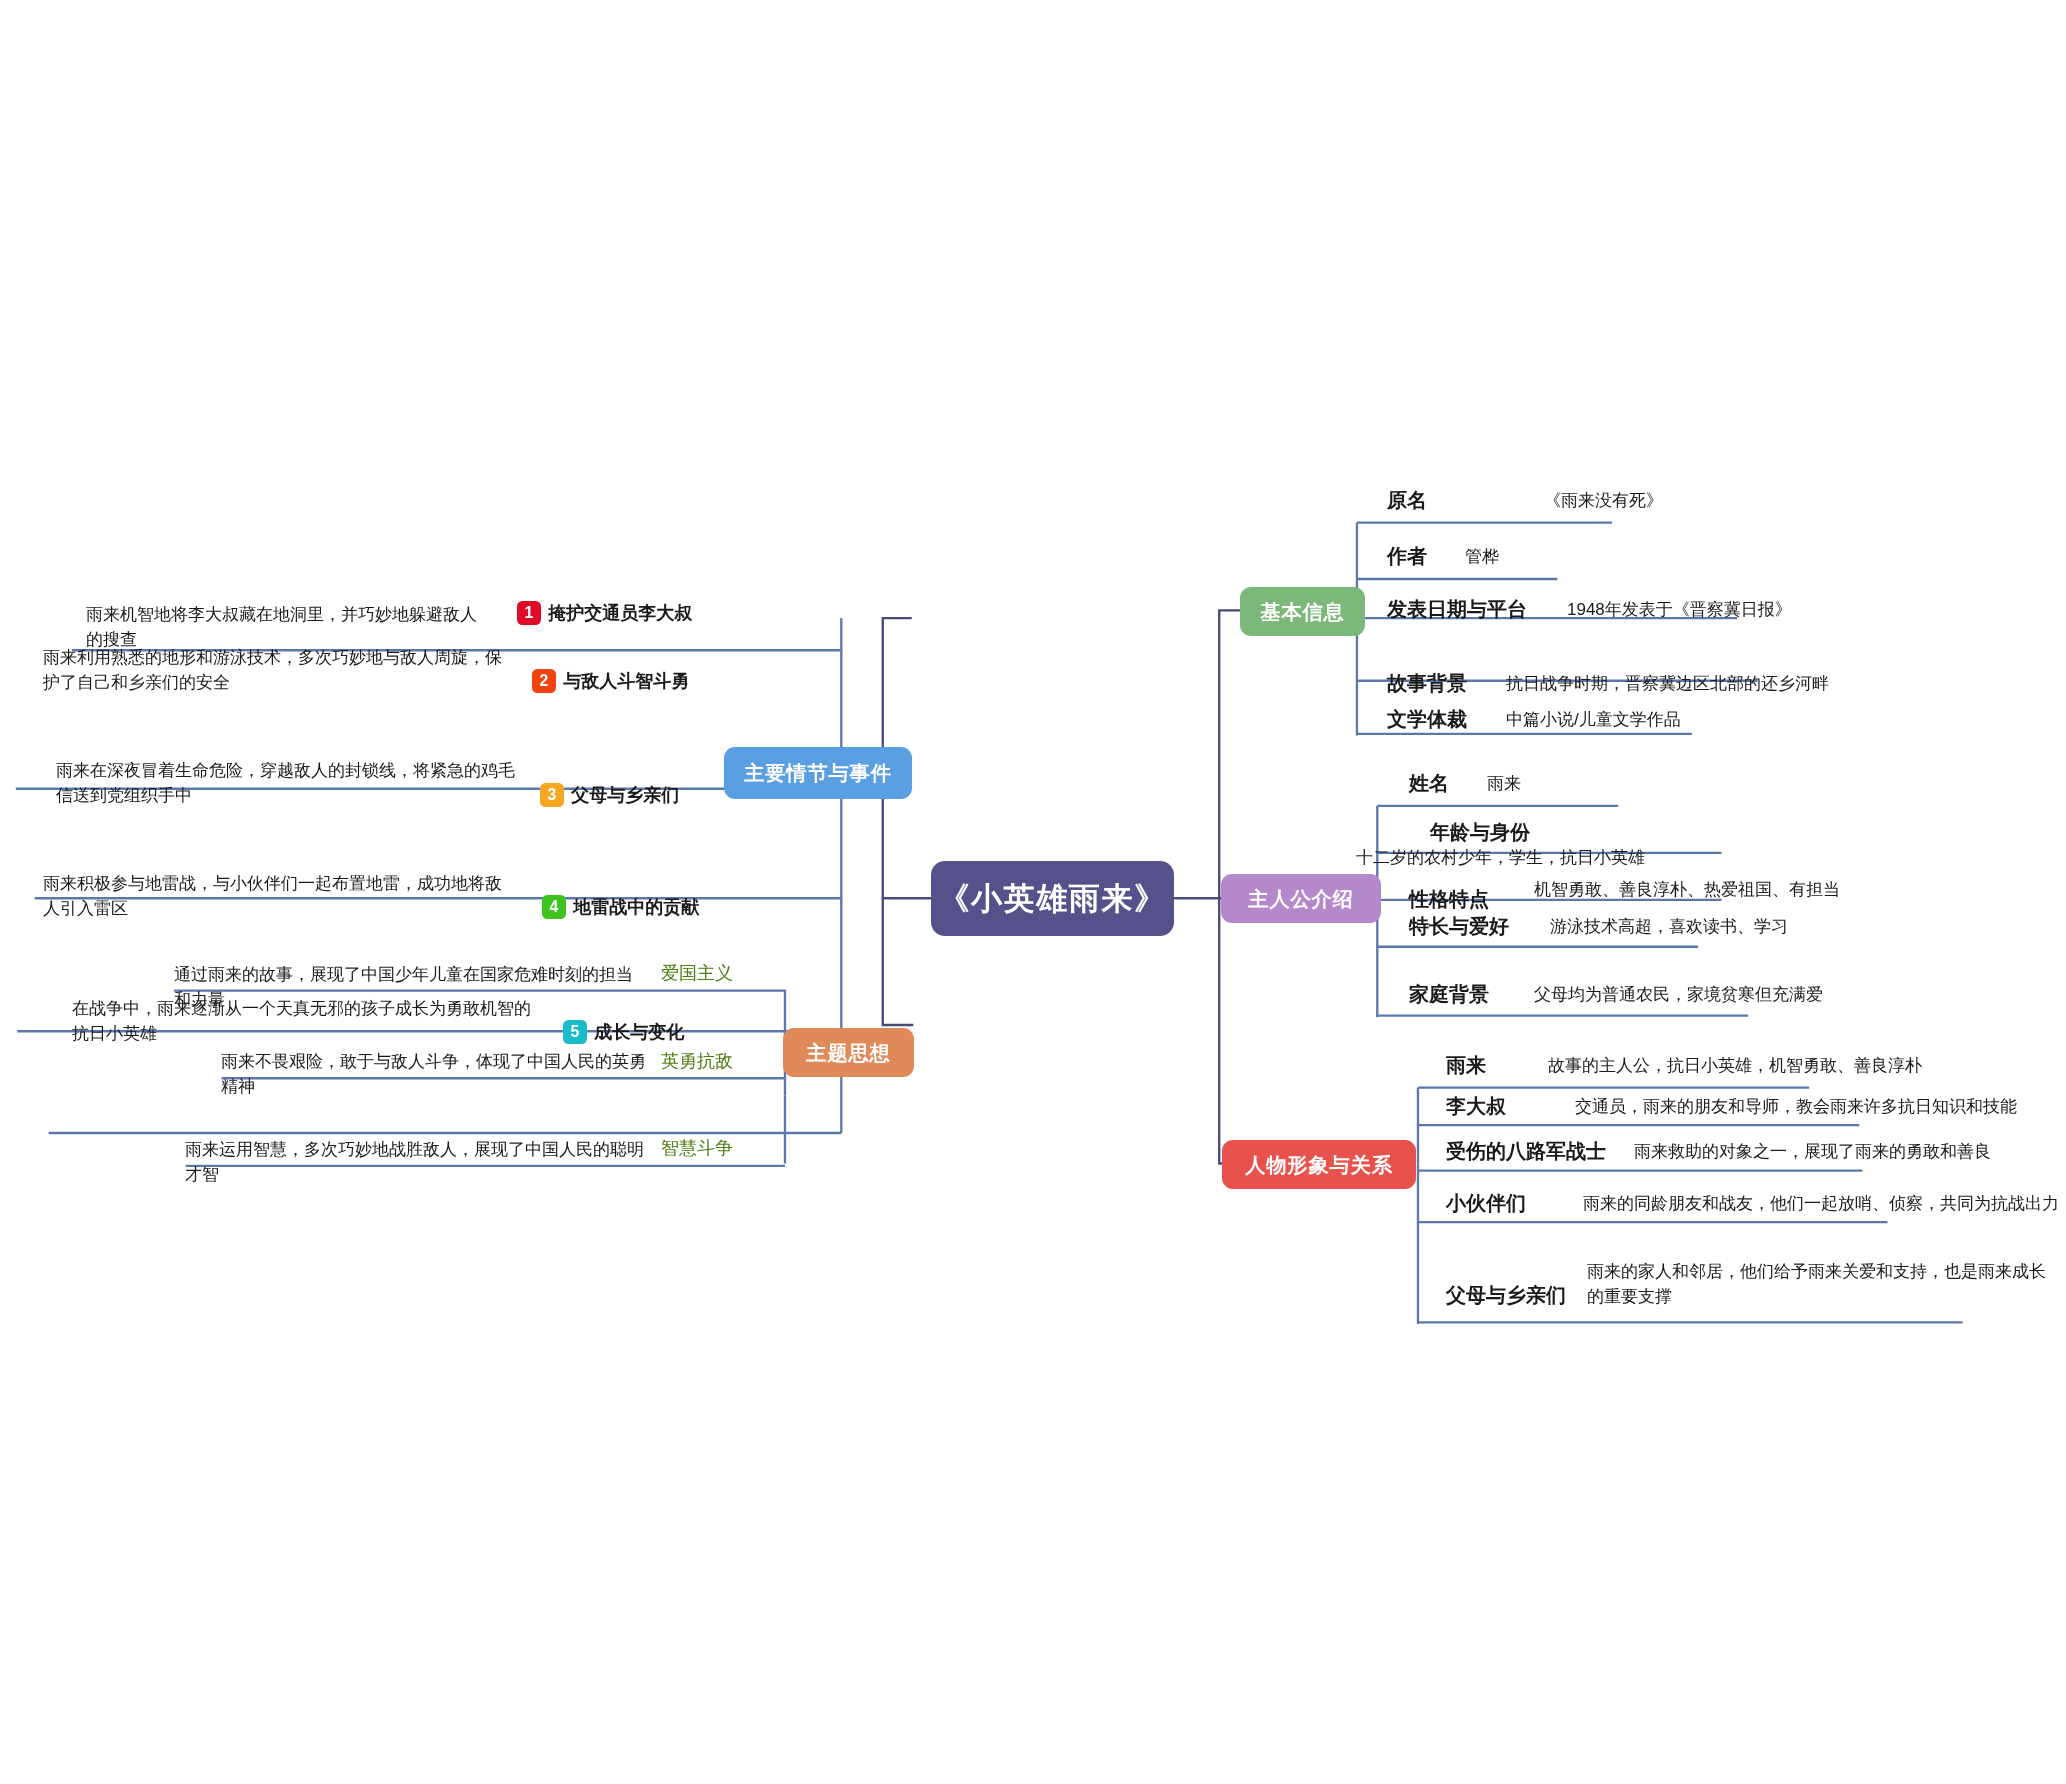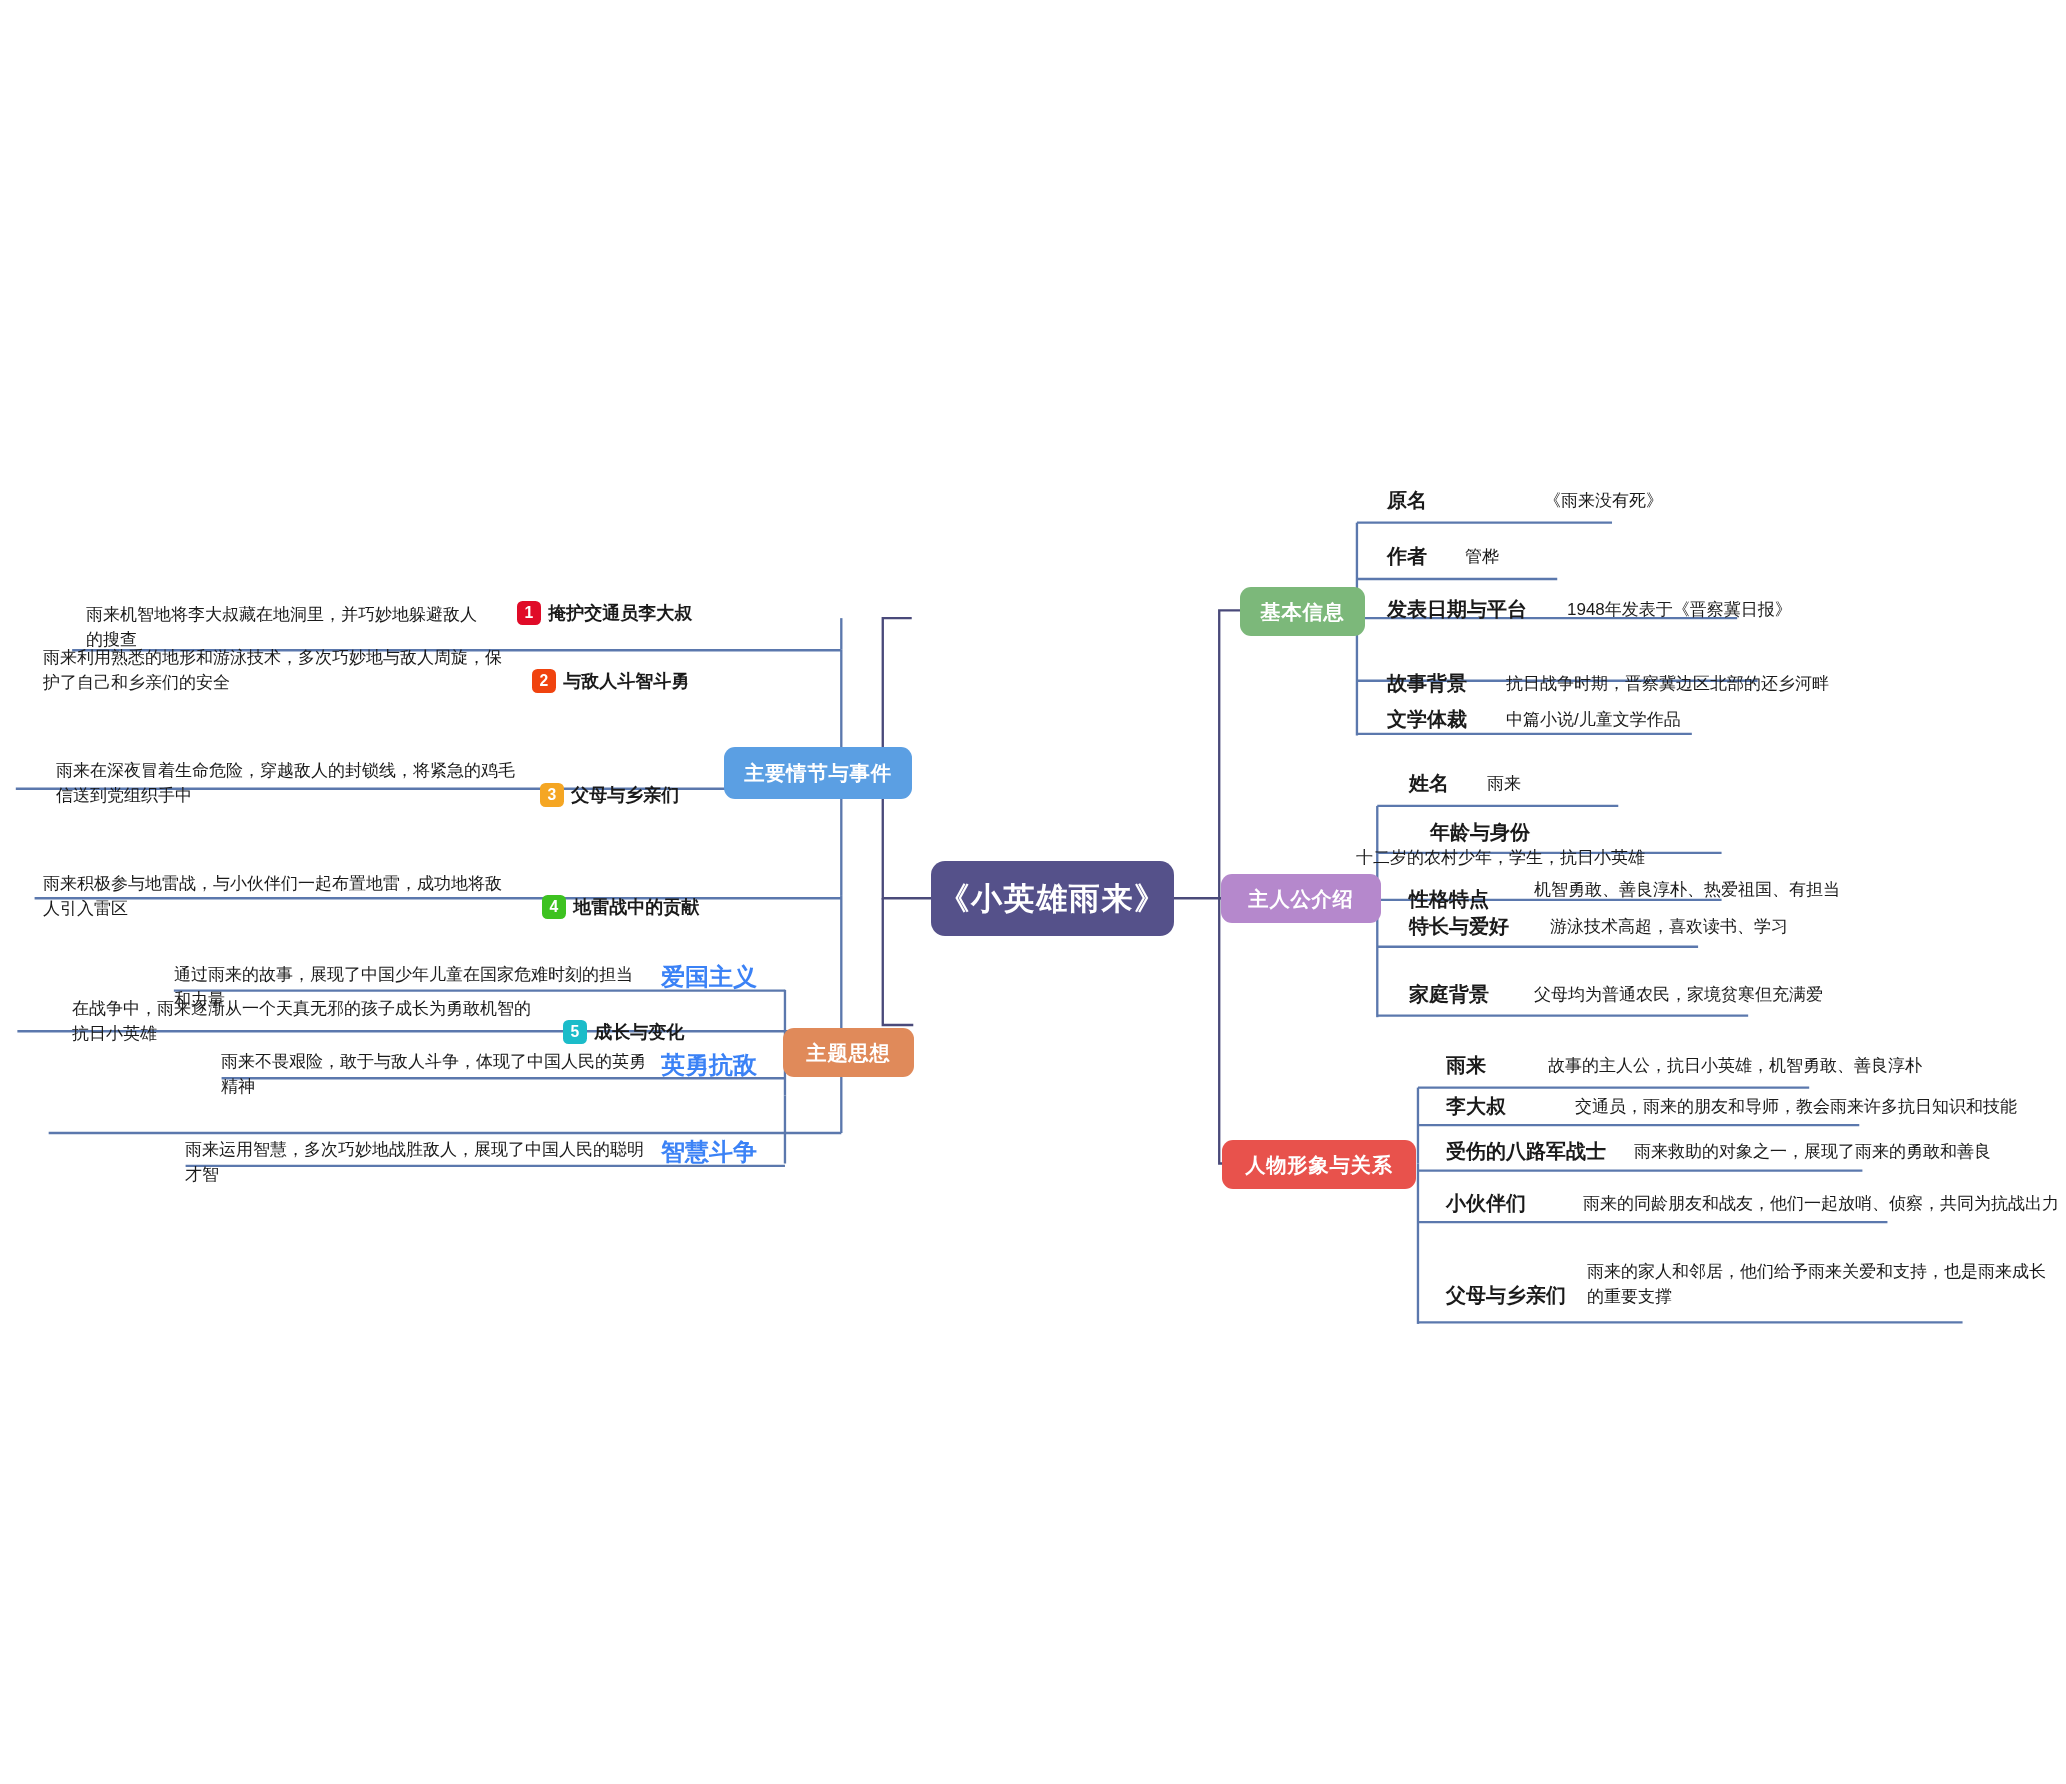--- a/index.html
+++ b/index.html
@@ -95,23 +95,23 @@
   }
   .plot-desc {
     position: absolute;
     font-size: 17px;
     color: #1a1a1a;
     line-height: 1.45;
     z-index: 4;
   }
   .theme-title {
     position: absolute;
-    font-size: 24px;
-    font-weight: bold;
-    color: #3b82f6;
+    font-size: 18px;
+    font-weight: normal;
+    color: #4d7c0f;
     white-space: nowrap;
     z-index: 4;
   }
   .theme-desc {
     position: absolute;
     font-size: 17px;
     color: #1a1a1a;
     line-height: 1.45;
     z-index: 4;
   }

